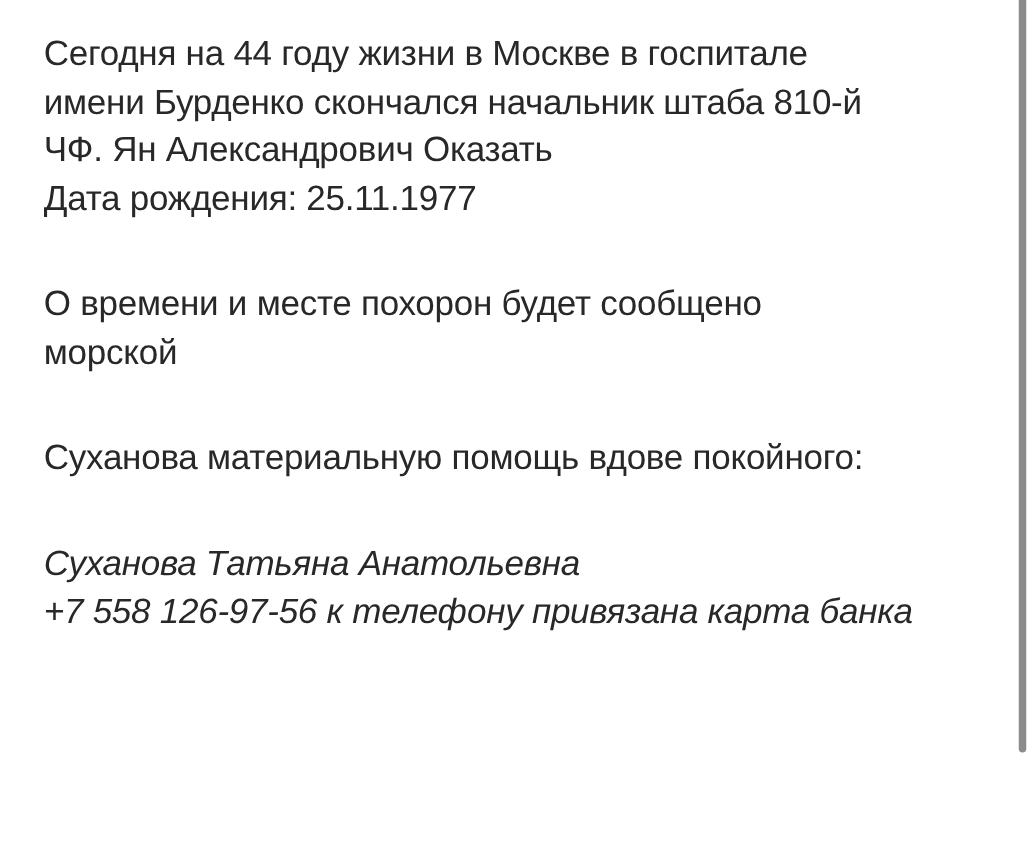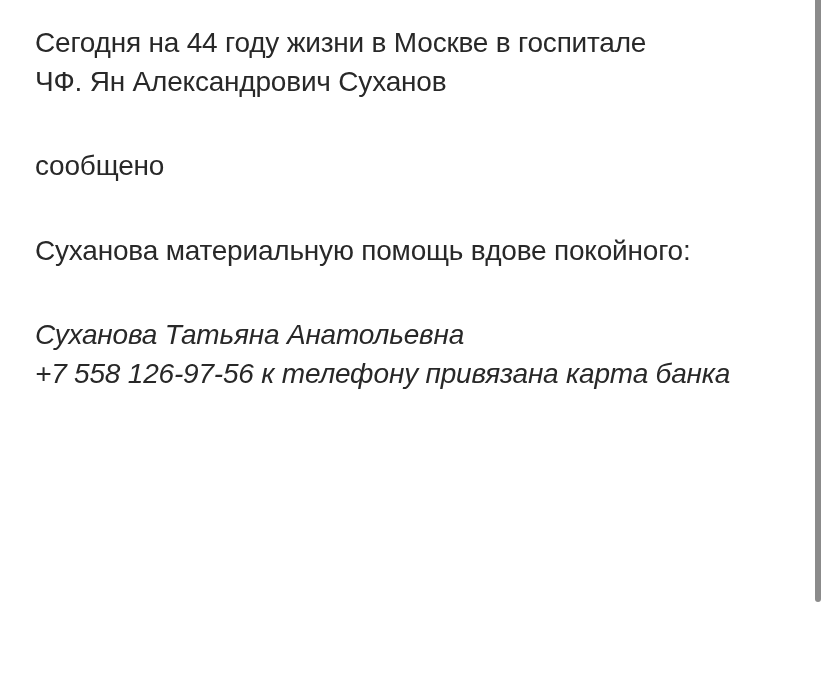--- a/index.html
+++ b/index.html
@@ -50,25 +50,28 @@
 </style>
 </head>
 <body>
 
 <div class="page">
 
   <div class="content">
 
     <div class="paragraph">
       <div class="text-line">Сегодня на 44 году жизни в Москве в госпитале</div>
-      <div class="text-line">ЧФ. Ян Александрович Суханов</div>
+      <div class="text-line">имени Бурденко скончался начальник штаба 810-й</div>
+      <div class="text-line">ЧФ. Ян Александрович Оказать</div>
+      <div class="text-line">Дата рождения: 25.11.1977</div>
     </div>
 
     <div class="paragraph">
-      <div class="text-line">сообщено</div>
+      <div class="text-line">О времени и месте похорон будет сообщено</div>
+      <div class="text-line">морской</div>
     </div>
 
     <div class="paragraph">
       <div class="text-line">Суханова материальную помощь вдове покойного:</div>
     </div>
 
     <div class="paragraph">
       <div class="text-line">Суханова Татьяна Анатольевна</div>
       <div class="text-line">+7 558 126-97-56 к телефону привязана карта банка</div>
     </div>

